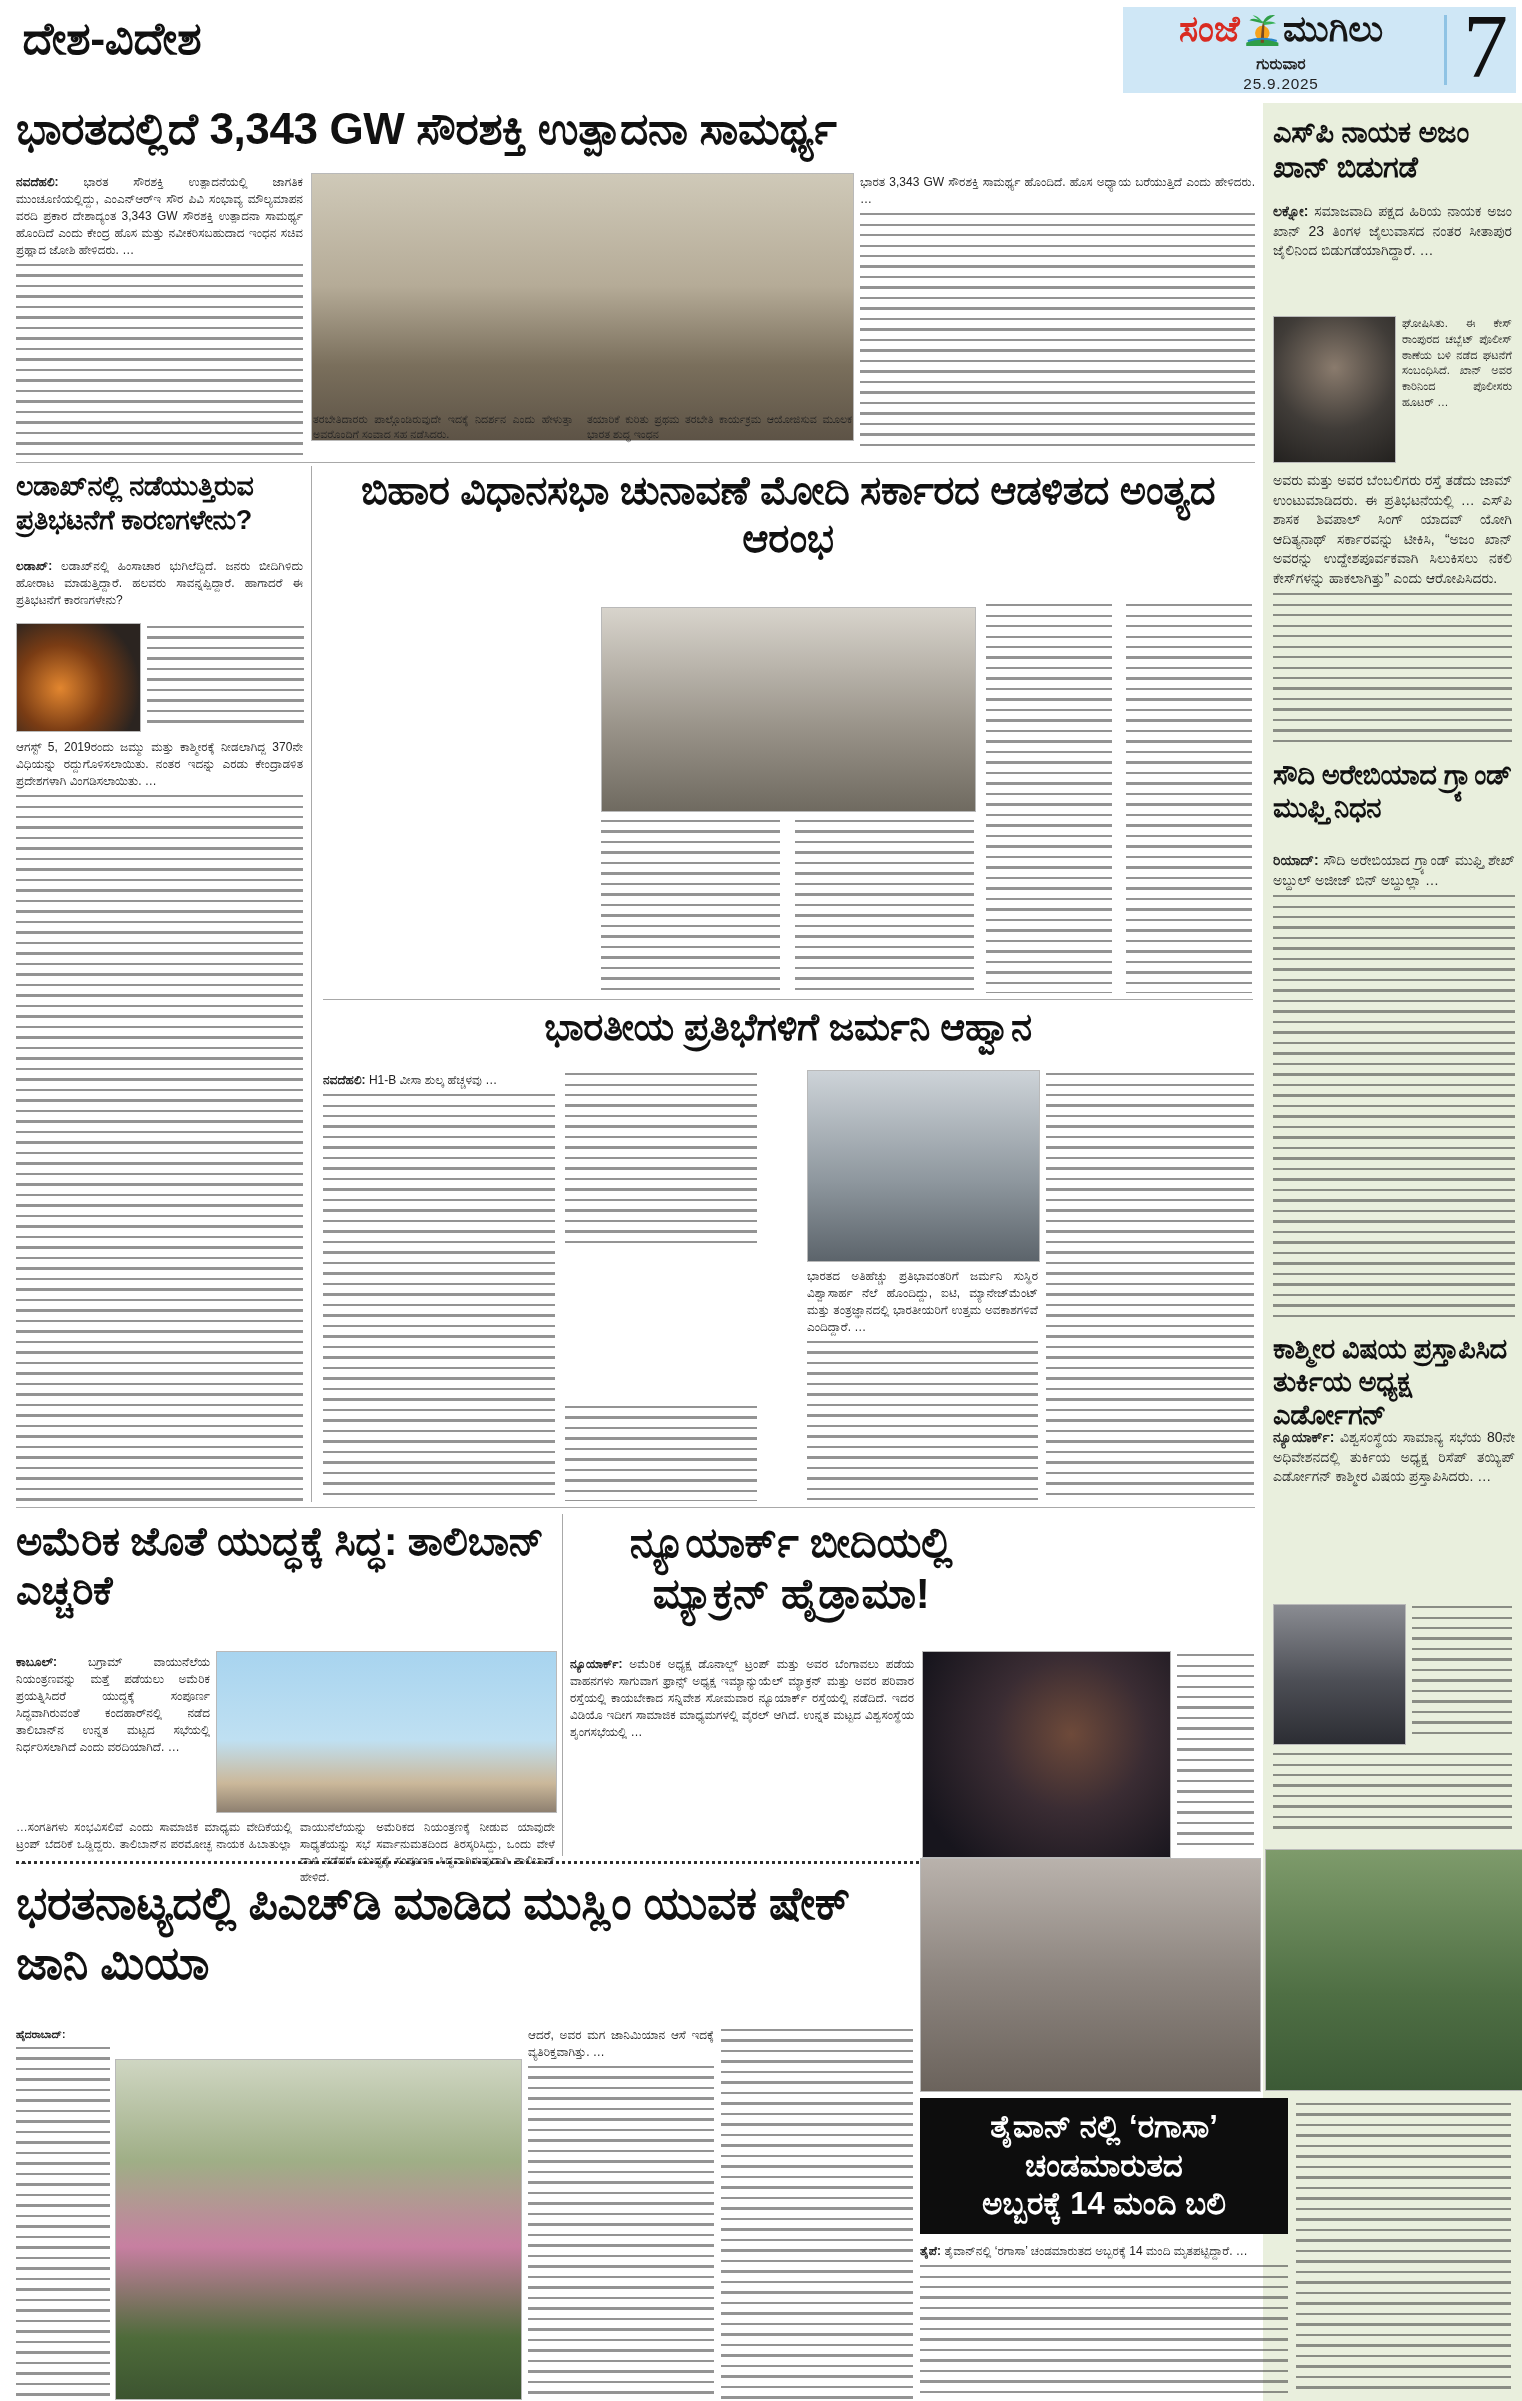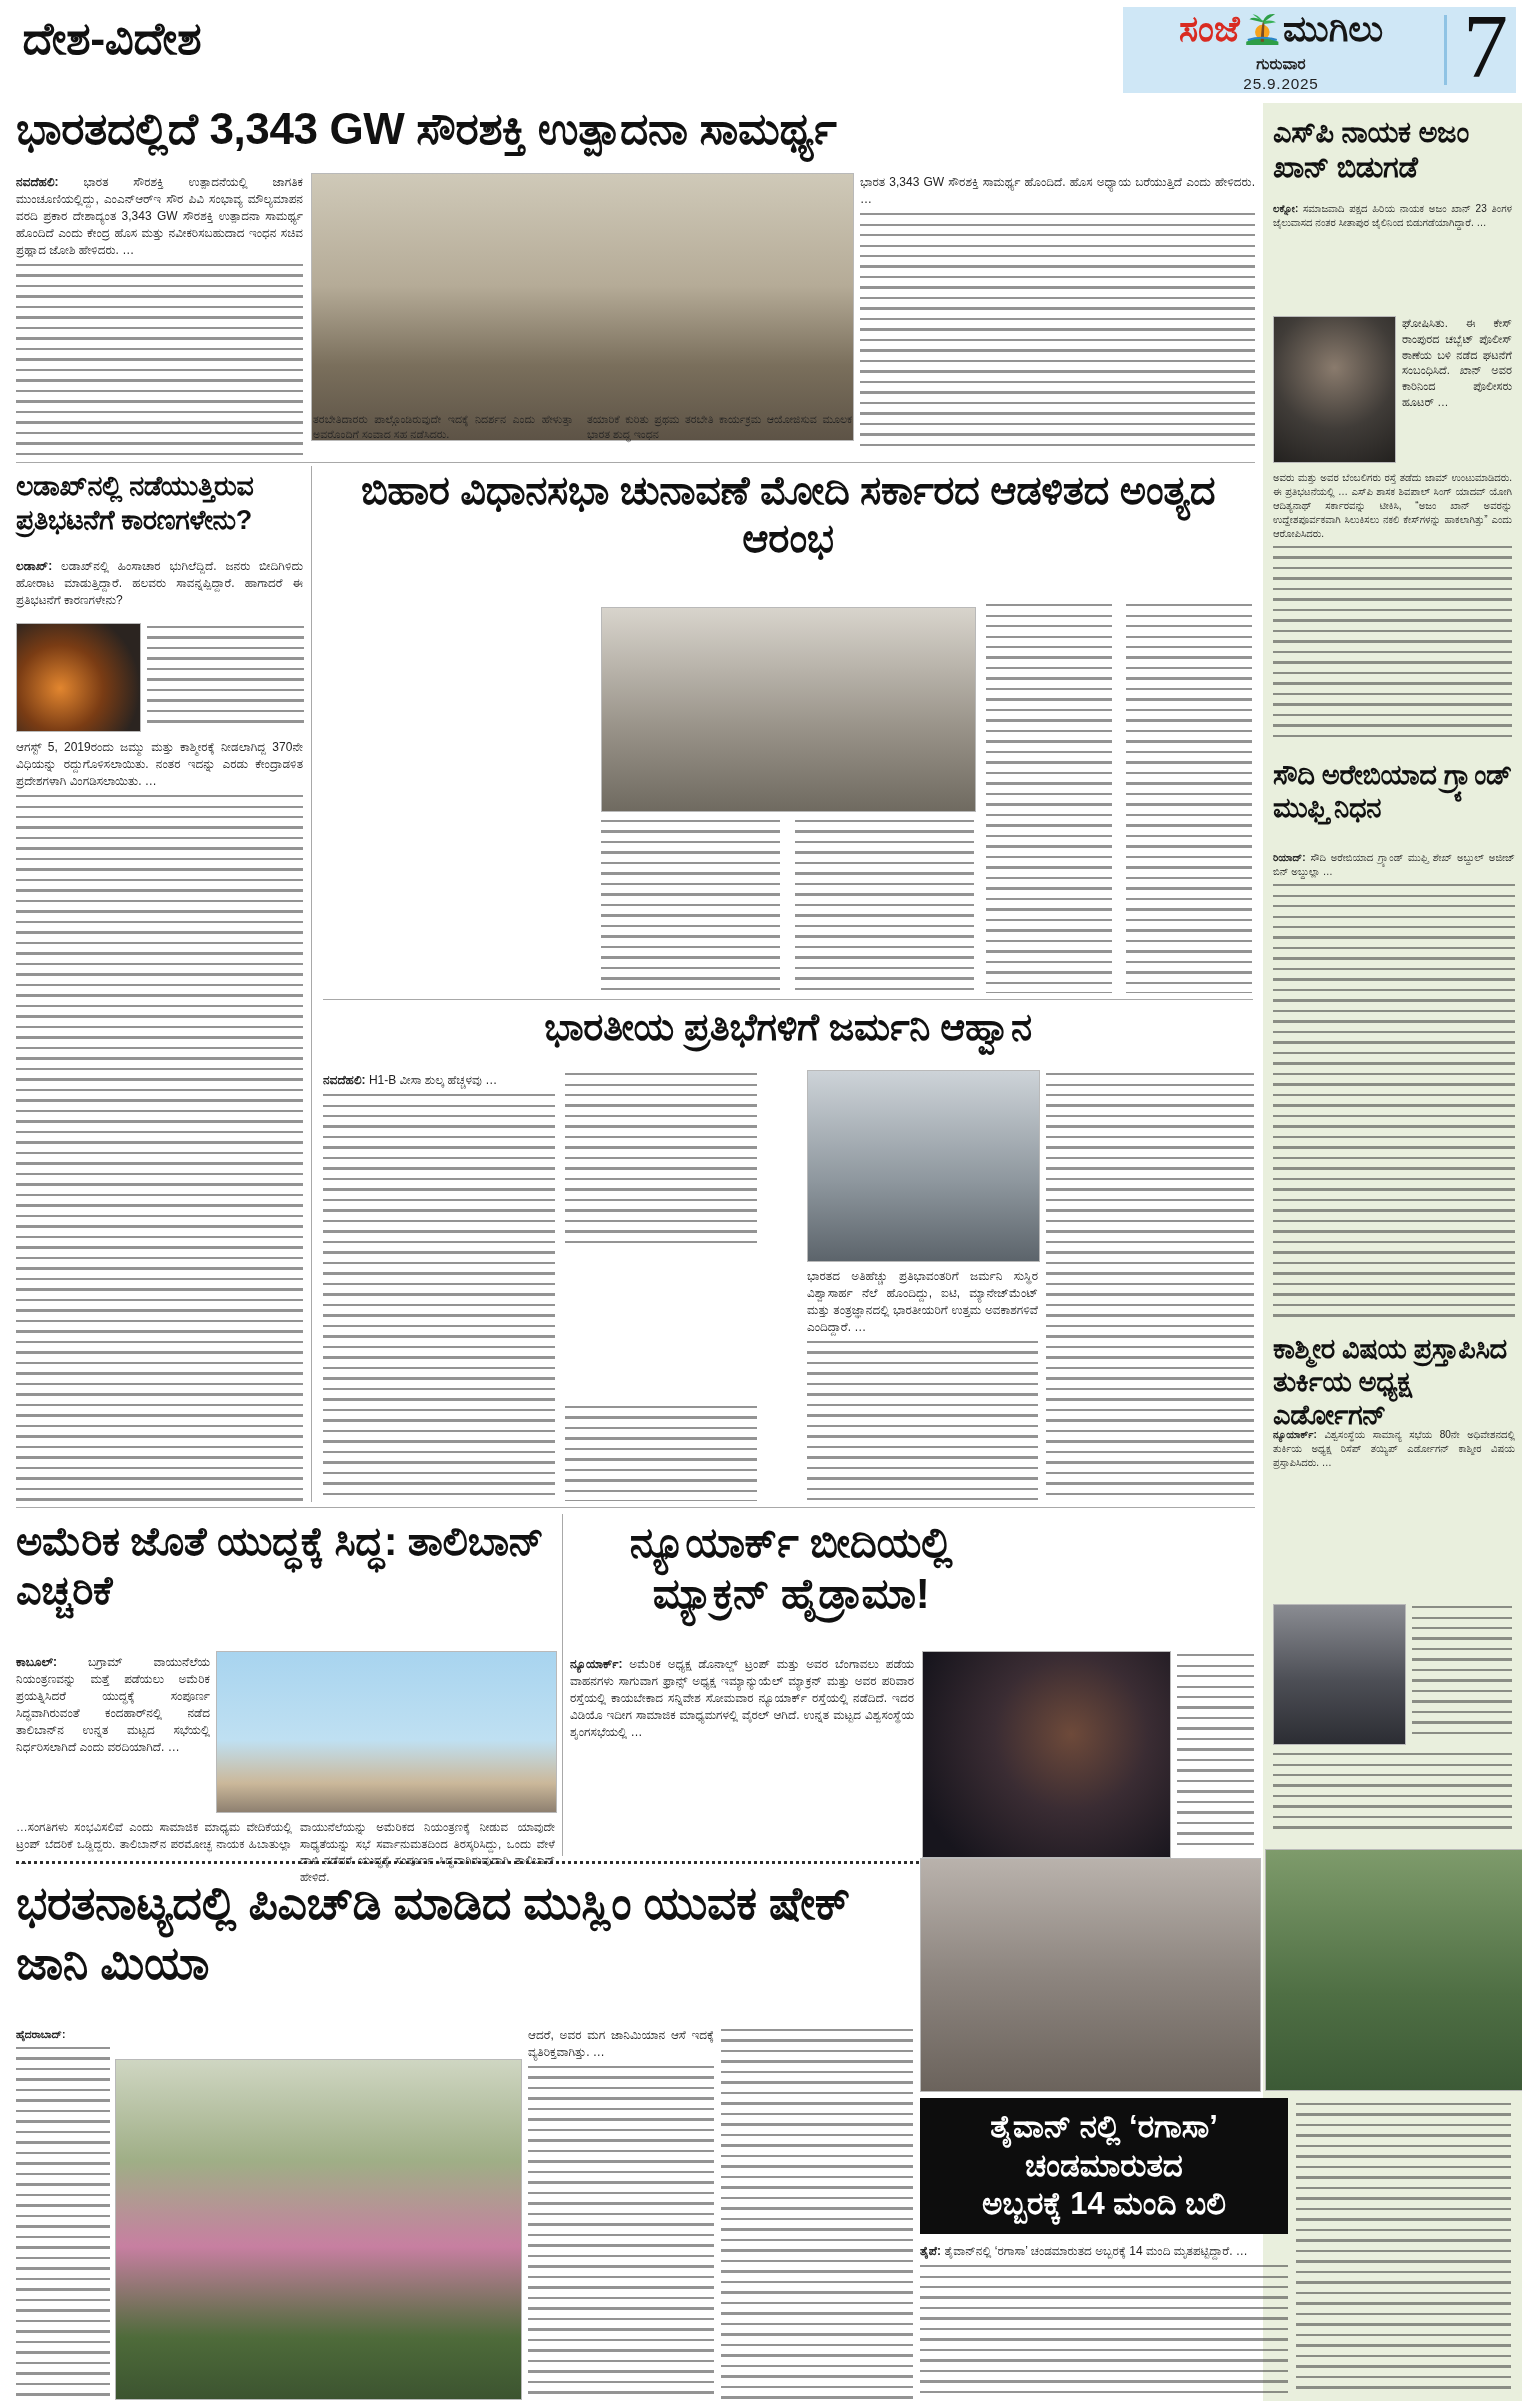--- a/index.html
+++ b/index.html
@@ -16,38 +16,38 @@
   .greek{flex:1 1 auto;min-height:9.7px;opacity:.55;
     background:repeating-linear-gradient(to bottom,#3c3c3c 0 2.1px,transparent 2.1px 10.5px);}
   .greek.solid{flex:none;}
   .photo{background-size:cover;border:0.8px solid #b9b9b9;}
   .vrule{width:0.8px;background:#a8a8a8;}
   .hrule{height:0.8px;background:#a8a8a8;}
   .dotted{border-top:3.2px dotted #2e2e2e;height:0;}
   
   #masthead{background:#cfe7f6;display:flex;}
   .mast-left{width:316px;display:flex;flex-direction:column;align-items:center;justify-content:flex-start;padding-top:4.8px;}
-  .brandrow{display:flex;gap:3.2px;font-weight:bold;font-size:36px;line-height:1;}
+  .brandrow{display:flex;align-items:center;gap:3.2px;font-weight:bold;font-size:36px;line-height:1;}
   .brand-red{color:#d92b21;}
   .brand-black{color:#161616;}
   .mast-underline{width:274px;height:4px;margin-top:3.2px;border-radius:2.4px;
     background:linear-gradient(90deg,#9fd2ef,#1673be 45%,#1673be 60%,#9fd2ef);}
   .mast-day{font-size:15.3px;font-weight:bold;margin-top:4.8px;color:#222;}
   .mast-date{font-size:15.3px;color:#222;margin-top:1.6px;letter-spacing:0.8px;}
   .mast-div{position:absolute;left:321px;top:8px;bottom:8px;width:3.2px;background:#8fc3e4;}
   .mast-num{position:absolute;right:8px;top:-11.3px;font-family:"Liberation Serif",serif;
     font-size:90px;font-weight:400;color:#111;}
   .quote-box{border:2.4px solid #2a7fd0;padding:9.7px 8px;font-weight:bold;font-size:13.3px;
     line-height:1.45;text-align:center;color:#222;background:#fff;}
   .banner{background:#0d0d0d;color:#ffffff;font-weight:bold;display:flex;align-items:center;
     justify-content:center;text-align:center;line-height:1.25;}
   .cap{font-size:11px;line-height:1.35;text-align:justify;color:#222;}
   .sidebar-bg{background:#e9efdd;}
   .sb-hl{font-weight:bold;font-size:27.4px;line-height:1.2;color:#111;letter-spacing:-0.4px;}
-  .sm-txt{font-size:10px;line-height:1.4;text-align:justify;color:#222;}
+  .sm-txt{font-size:14px;line-height:1.4;text-align:justify;color:#222;}
 </style>
 </head>
 <body>
 
 <div id="page">
 
   <div class="abs hl" style="left:22.6px;top:13px;width:371px;font-size:45px;">ದೇಶ-ವಿದೇಶ</div>
 
   <div id="masthead" class="abs" style="left:1123px;top:6.5px;width:393px;height:86px;">
     <div class="mast-left">

